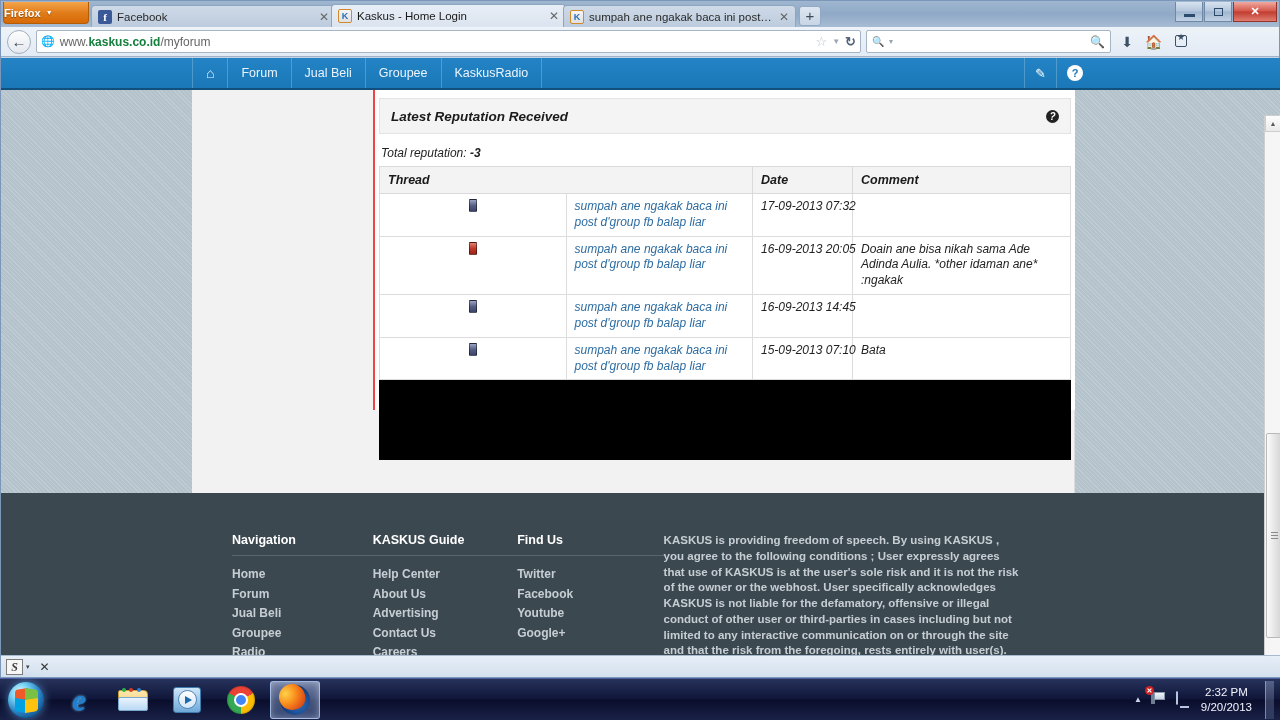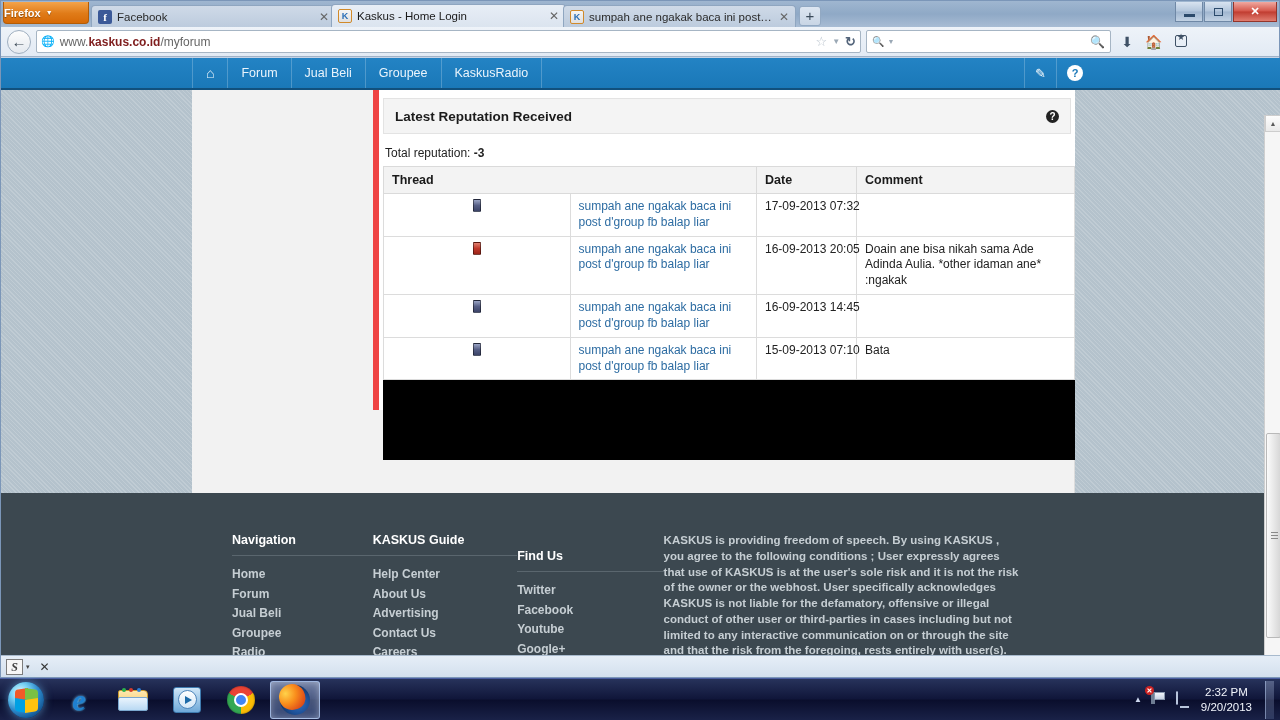--- a/index.html
+++ b/index.html
@@ -94,21 +94,21 @@
     display:flex; align-items:center; justify-content:center; font-size:15px;
   }
   #urlbar {
     flex: 0 0 825px; height: 23px; background: #fff;
     border: 1px solid #a6b5c4; border-radius: 2px;
     display: flex; align-items: center; padding: 0 4px; gap: 5px;
     font-size: 12px; color: #555;
   }
   #urlbar .globe { color:#7a8fa3; font-size: 11px; }
   #url-text { flex: 1 1 auto; color: #666; }
-  #url-text b { color: #7f1d1d; font-weight: bold; }
+  #url-text b { color: #15803d; font-weight: bold; }
   #urlbar .star { color:#b9c3cd; font-size: 13px; }
   #urlbar .dd { color:#9aa8b5; font-size: 8px; }
   #urlbar .reload { color:#53647a; font-size: 13px; font-weight: bold; }
   #searchbar {
     flex: 0 0 245px; height: 23px; background: #fff;
     border: 1px solid #a6b5c4; border-radius: 2px;
     display: flex; align-items: center; padding: 0 5px;
     font-size: 11px; color: #777;
   }
   #searchbar .sicon { color:#5a7fa8; font-size: 10px; }
@@ -165,21 +165,21 @@
   .pencil { font-size: 13px; color:#fff; }
 
   
   #content-shell {
     position: absolute; left: 191px; top: 32px; width: 883px; height: 403px;
     background: #f2f2f2;
     border-right: 1px solid #dcdcdc;
   }
   #inner-panel {
     position: absolute; left: 181px; top: 0px; width: 702px; height: 320px;
-    background: #fff; border-left: 6px solid #ef4444;
+    background: #fff; border-left: 2px solid #ef4444; font-style: italic;
   }
   #panel-head {
     margin: 8px 4px 0 4px; height: 36px; background: #f4f4f4;
     border: 1px solid #e3e3e3;
     display: flex; align-items: center; padding: 0 11px;
   }
   #panel-head h2 { font-size: 13.5px; font-weight: bold; color: #1b1b1b; }
   #panel-head .help {
     margin-left: auto; width: 13px; height: 13px; border-radius: 50%;
     background: #222; color: #fff; font-size: 10px; font-weight: bold;
@@ -223,21 +223,21 @@
     position: absolute; left: 0; top: 435px; width: 1272px; height: 172px;
     background: #3c4850; color: #c8cfd4;
   }
   #footer-inner {
     position: absolute; left: 191px; top: 40px; width: 830px;
     display: flex;
   }
   .fcol { font-size: 12px; }
   .fcol-nav { width: 146px; margin-left: 40px; }
   .fcol-guide { width: 150px; }
-  .fcol-find { width: 152px; margin-top: 16px; }
+  .fcol-find { width: 152px; }
   .fcol-disc { width: 372px; }
   .fcol h3 {
     font-size: 12.5px; font-weight: bold; color: #fff;
     padding-bottom: 8px; margin-bottom: 11px;
     border-bottom: 1px solid #5a666e;
   }
   .fcol-disc h3 { }
   .fcol ul { list-style: none; }
   .fcol li { margin-bottom: 5.5px; }
   .fcol a { color: #c6ced3; text-decoration: none; font-size: 12px; font-weight: bold; }

